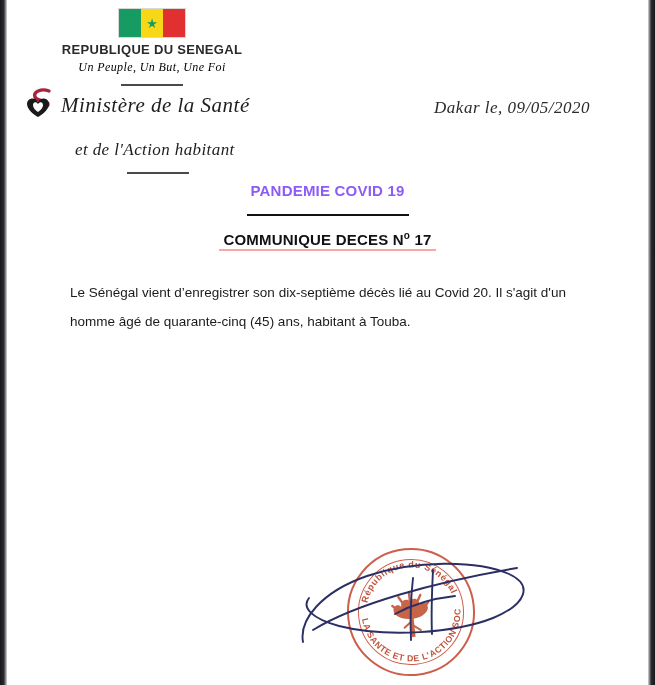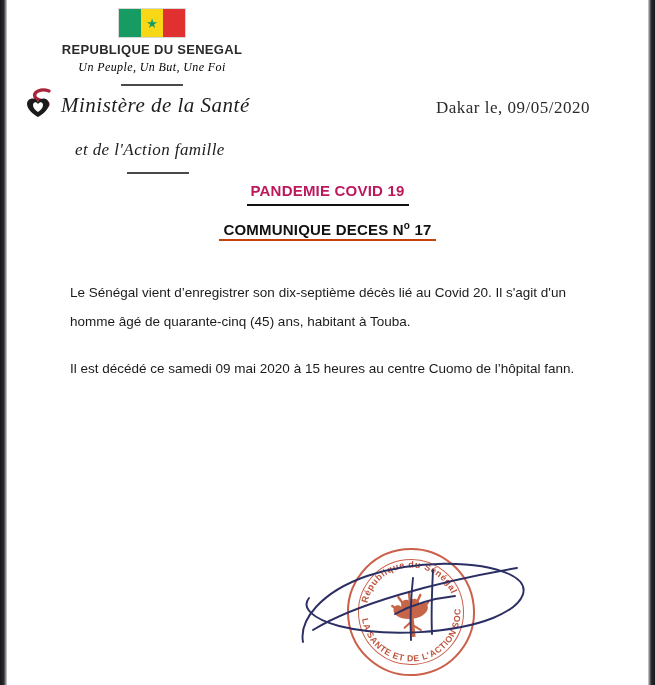--- a/index.html
+++ b/index.html
@@ -150,53 +150,54 @@
     height: 2px;
     background: #4a4a4a;
   }
 
   
   .date-line {
     position: absolute;
     right: 58px;
     top: 98px;
     font-family: "Liberation Serif", serif;
+    font-style: italic;
     font-size: 17px;
     color: #2b2b2b;
     letter-spacing: 0.5px;
     white-space: nowrap;
   }
 
   
   .title-block {
     position: absolute;
     left: 0;
     top: 182px;
     width: 641px;
     text-align: center;
   }
   .doc-title {
     display: inline-block;
     font-size: 15px;
     font-weight: bold;
-    color: #be185d;
+    color: #8b5cf6;
     letter-spacing: 0.2px;
     border-bottom: 2px solid #111111;
-    padding: 0 4px 5px 4px;
+    padding: 0 4px 15px 4px;
   }
   .doc-subtitle-wrap {
     margin-top: 14px;
   }
   .doc-subtitle {
     display: inline-block;
     font-size: 15px;
     font-weight: bold;
     color: #111111;
     letter-spacing: 0.2px;
-    border-bottom: 2px solid #c2410c;
+    border-bottom: 2px solid #fca5a5;
     padding: 0 4px 1px 4px;
   }
   .sup { font-size: 10px; vertical-align: super; }
 
   
   .body-text {
     position: absolute;
     left: 63px;
     top: 278px;
     width: 516px;
@@ -312,35 +313,34 @@
       <div class="ministry-logo">
         <svg width="46" height="38" viewBox="0 0 46 38" aria-hidden="true">
           <path d="M34 5 C26 2, 18 6, 20 11 C22 16, 33 14, 33 18 C33 22, 24 22, 18 19" fill="none" stroke="#a8243a" stroke-width="3.4" stroke-linecap="round"></path>
           <path d="M12 18 C12 12, 20 10, 23 16 C26 10, 34 12, 34 18 C34 25, 23 31, 23 31 C23 31, 12 25, 12 18 Z" fill="#1a1a1a"></path>
           <path d="M18 19 C18 16, 21 15, 23 18 C25 15, 28 16, 28 19 C28 23, 23 26, 23 26 C23 26, 18 23, 18 19 Z" fill="#ffffff"></path>
         </svg>
       </div>
       <div class="ministry-name">Ministère de la Santé</div>
     </div>
 
-    <div class="ministry-sub">et de l'Action famille</div>
+    <div class="ministry-sub">et de l'Action habitant</div>
     <div class="rule2"></div>
 
     <div class="date-line">Dakar le, 09/05/2020</div>
 
     <div class="title-block">
       <div><span class="doc-title">PANDEMIE COVID 19</span></div>
       <div class="doc-subtitle-wrap">
         <span class="doc-subtitle"><span>COMMUNIQUE DECES N</span><span class="sup">o</span> <span>17</span></span>
       </div>
     </div>
 
     <div class="body-text">
       <p class="para">Le Sénégal vient d’enregistrer son dix-septième décès lié au Covid 20. Il s'agit d'un homme âgé de quarante-cinq (45) ans, habitant à Touba.</p>
-      <p class="para">Il est décédé ce samedi 09 mai 2020 à 15 heures au centre Cuomo de l’hôpital fann.</p>
     </div>
 
     <div class="sign-area">
 
       <div class="stamp">
         <div class="stamp-inner"></div>
 
         <svg class="stamp-arc" viewBox="0 0 128 128" aria-hidden="true">
           <defs>
             <path id="arcTop" d="M 18,64 A 46,46 0 0 1 110,64" fill="none"></path>

